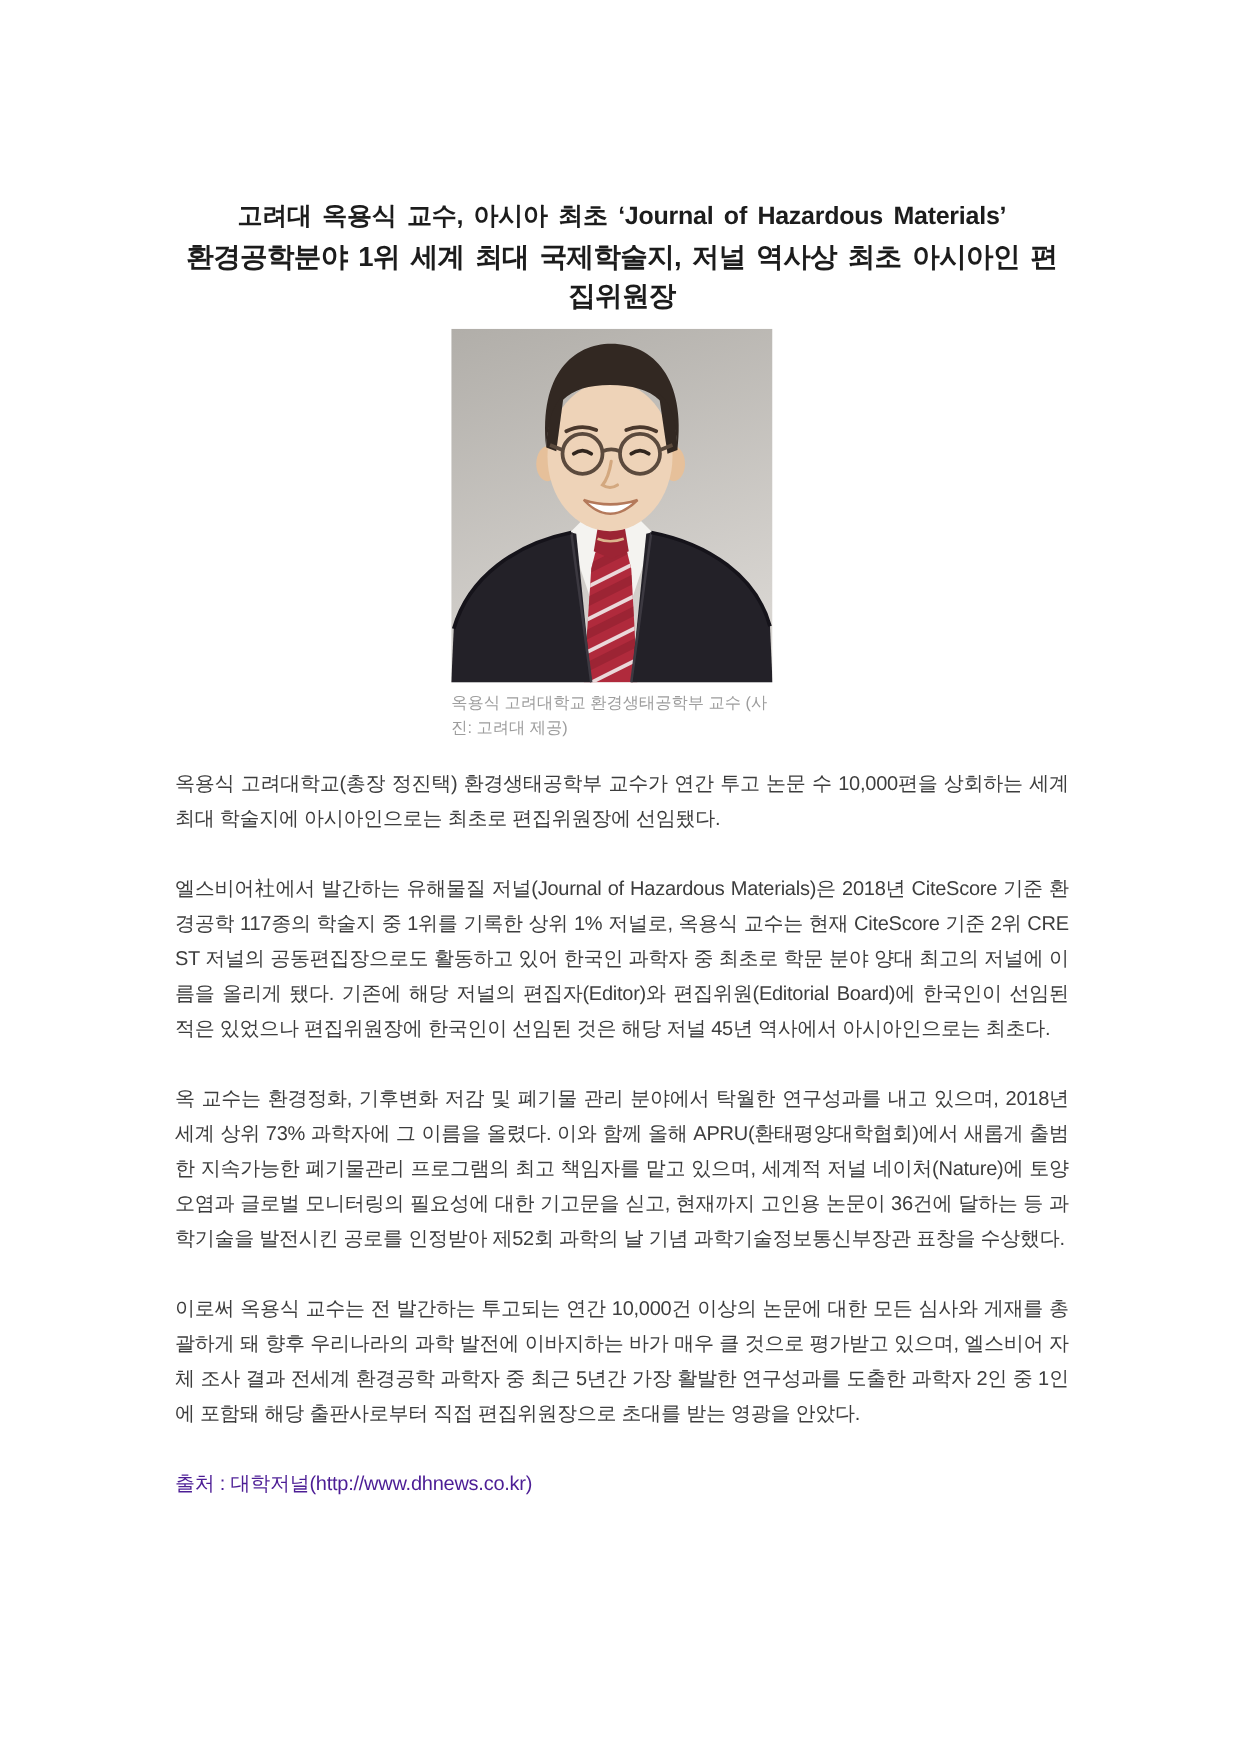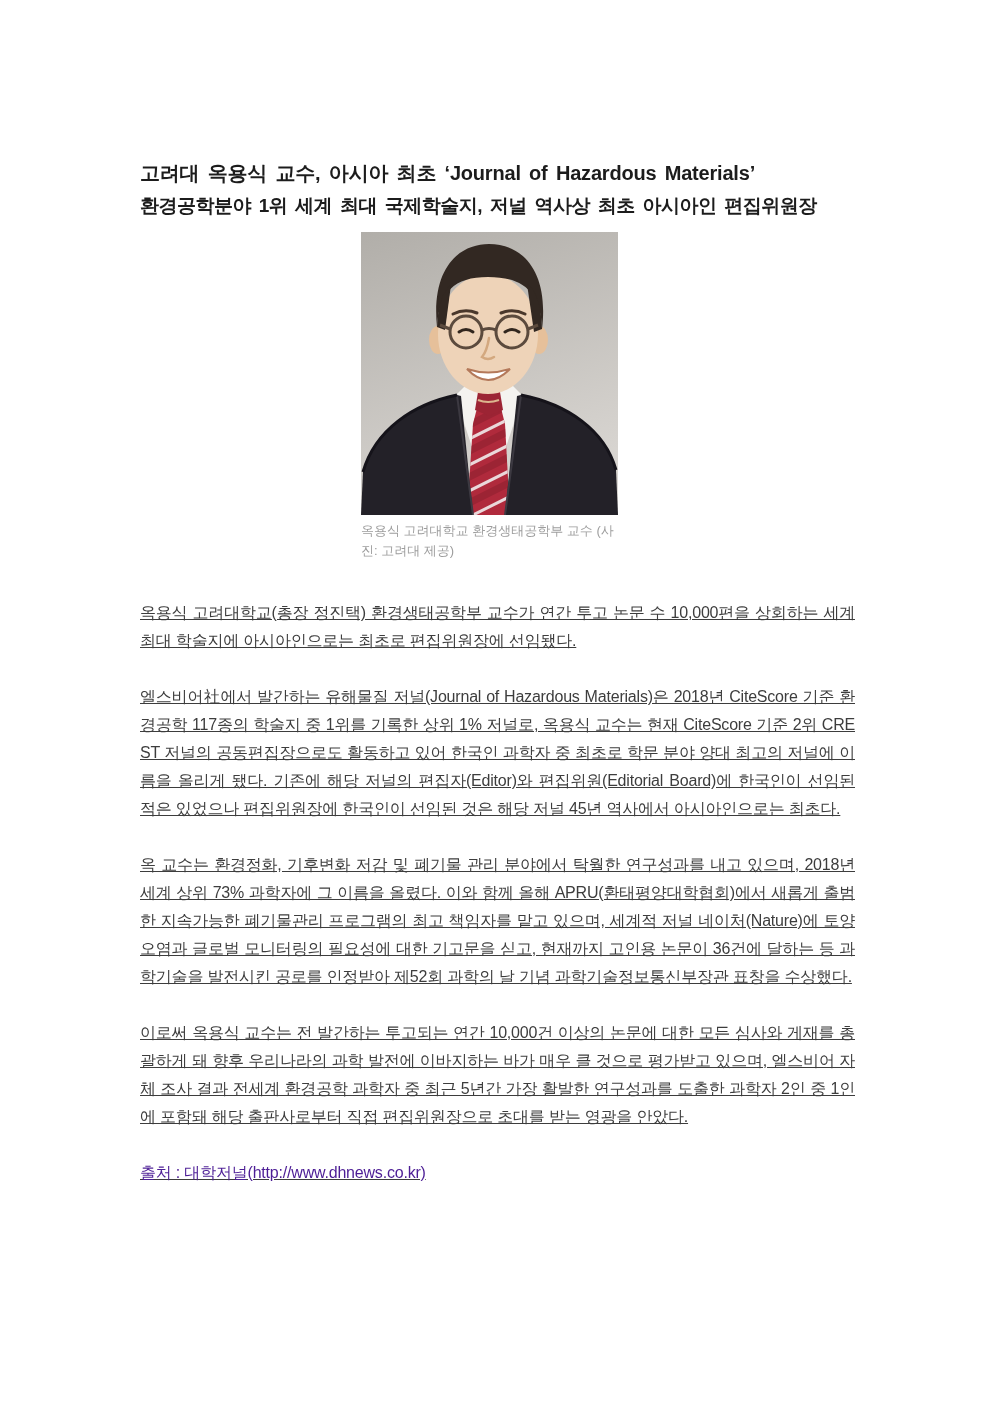--- a/index.html
+++ b/index.html
@@ -12,32 +12,32 @@
     color: #3d3d3d;
     overflow: hidden;
   }
   .page {
     width: 992px;
     height: 1403px;
     padding: 156px 137px 0 140px;
     background: #ffffff;
   }
   .title-block {
-    text-align: left;
+    text-align: center;
     color: #1c1c1c;
     font-weight: bold;
   }
   .title-line {
     font-size: 20px;
     line-height: 34px;
     letter-spacing: -0.2px;
     word-spacing: 3px;
   }
   .subtitle-line {
-    font-size: 19px;
+    font-size: 22px;
     line-height: 31px;
     letter-spacing: -0.5px;
     word-spacing: 3px;
   }
   .figure {
     width: 257px;
     margin: 11px 0 0 221px;
   }
   .photo-frame {
     width: 257px;
@@ -47,22 +47,21 @@
   .photo-frame svg { display: block; }
   .caption {
     margin-top: 6px;
     font-size: 13px;
     line-height: 20px;
     color: #9d9d9d;
     text-align: left;
     word-break: break-all;
   }
   .body-block {
-    margin-top: 38px;
-    text-decoration: underline;
+    margin-top: 22px;
   }
   .body-block p {
     font-size: 16px;
     line-height: 28px;
     color: #3d3d3d;
     text-align: justify;
     text-justify: inter-character;
     word-break: break-all;
     letter-spacing: -0.2px;
     margin-bottom: 28px;

